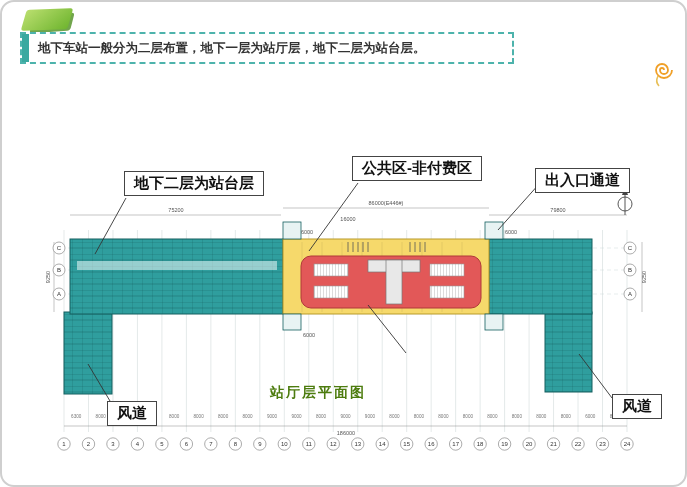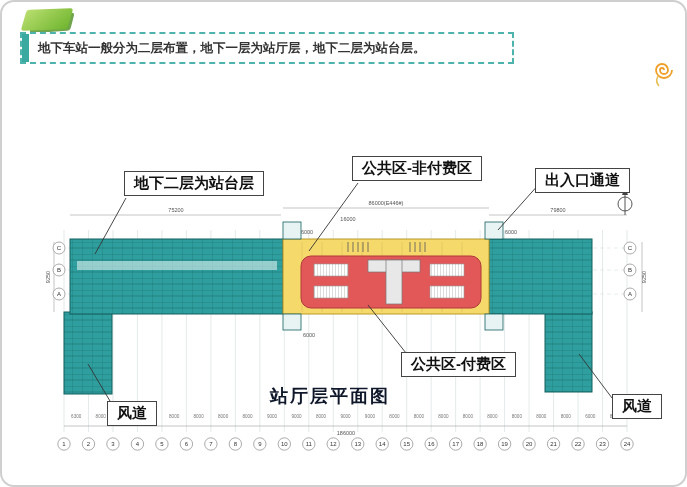--- a/index.html
+++ b/index.html
@@ -18,22 +18,22 @@
   .header{position:absolute;left:18px;top:30px;width:494px;height:32px;z-index:5;
          background:#fff;border:2px dashed #4db3ac;box-sizing:border-box;
          display:flex;align-items:center;}
   .header-bar{position:absolute;left:0;top:0;bottom:0;width:7px;background:var(--bannerTeal);}
   .header-text{padding-left:16px;font-size:12.5px;font-weight:bold;color:#333;white-space:nowrap;}
   .spiral{position:absolute;left:648px;top:54px;z-index:4;}
   .plan-svg{position:absolute;left:0;top:0;width:687px;height:487px;z-index:1;
          font-family:"Liberation Sans",sans-serif;}
   .callout{position:absolute;background:#fff;border:1.5px solid #444;padding:2px 9px;
          font-size:15px;font-weight:bold;color:#111;white-space:nowrap;z-index:3;}
-  .plan-title{position:absolute;left:268px;top:382px;font-size:18px;font-weight:bold;
-         color:#0f172a;letter-spacing:2px;z-index:3;}
+  .plan-title{position:absolute;left:268px;top:382px;font-size:14px;font-weight:bold;
+         color:#4d7c0f;letter-spacing:2px;z-index:3;}
   .fill-teal{fill:url(#roomPat);stroke:var(--tealDark);stroke-width:1;}
   .fill-yellow{fill:var(--yellow);stroke:var(--yellowDark);stroke-width:1;}
   .fill-red{fill:var(--red);stroke:var(--redDark);stroke-width:1;}
   .corridor{fill:#e8f3f3;stroke:var(--tealDark);stroke-width:0.8;}
   .dimtext{fill:#555;font-size:5.5px;}
   .dimline{stroke:#888;stroke-width:0.5;}
 </style>
 </head>
 <body>
 
@@ -246,18 +246,17 @@
         <circle cx="628" cy="268" r="6" fill="#fff" stroke="#888" stroke-width="0.7"></circle>
         <text x="628" y="270.2" text-anchor="middle" font-size="6" fill="#333">B</text>
         <circle cx="628" cy="292" r="6" fill="#fff" stroke="#888" stroke-width="0.7"></circle>
         <text x="628" y="294.2" text-anchor="middle" font-size="6" fill="#333">A</text>
       </g>
   </svg>
 
   <div class="callout" style="left:122px;top:169px;">地下二层为站台层</div>
   <div class="callout" style="left:350px;top:154px;">公共区-非付费区</div>
   <div class="callout" style="left:533px;top:166px;">出入口通道</div>
-  <div class="callout" style="left:399px;top:350px;">公共区-付费区</div>
   <div class="callout" style="left:105px;top:399px;">风道</div>
   <div class="callout" style="left:610px;top:392px;">风道</div>
 
   <div class="plan-title">站厅层平面图</div>
 </div>
 
 </body></html>

